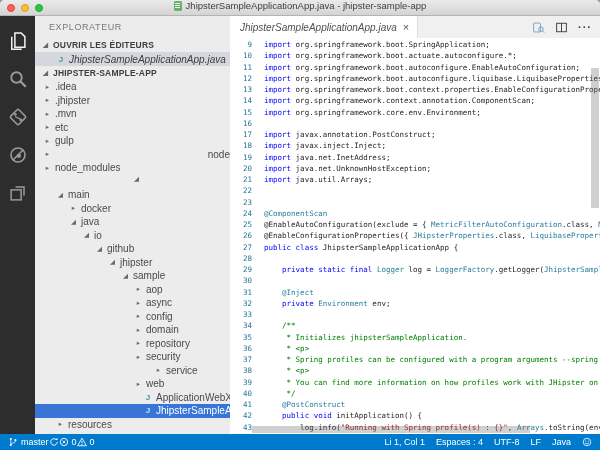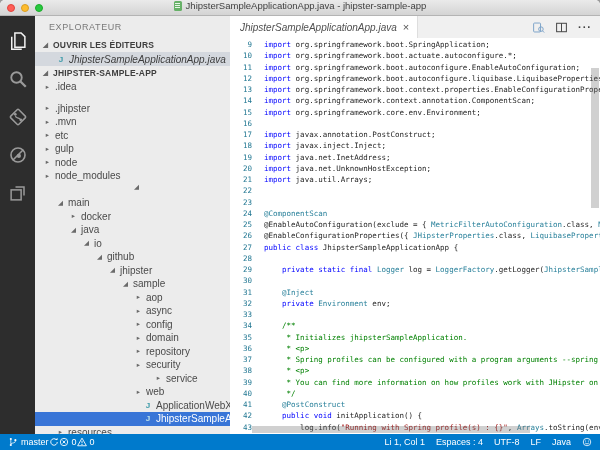--- a/index.html
+++ b/index.html
@@ -142,37 +142,37 @@
         </div>
       <div class="sect-h">
         <span class="twistie">◢</span>
         <span>JHIPSTER-SAMPLE-APP</span>
       </div>
       <div class="tree" id="tree">
           <div class="row" style="padding-left: 8px;">
             <span class="twistie">▸</span>
             <span class="lbl">.idea</span>
           </div>
-          <div class="row" style="padding-left: 8px; margin-top: 8px;">
+          <div class="row" style="padding-left: 8px;">
             <span class="twistie">▸</span>
             <span class="lbl">.jhipster</span>
           </div>
           <div class="row" style="padding-left: 8px;">
             <span class="twistie">▸</span>
             <span class="lbl">.mvn</span>
           </div>
           <div class="row" style="padding-left: 8px;">
             <span class="twistie">▸</span>
             <span class="lbl">etc</span>
           </div>
           <div class="row" style="padding-left: 8px;">
             <span class="twistie">▸</span>
             <span class="lbl">gulp</span>
           </div>
-          <div class="row" style="padding-left: 8px;">
+          <div class="row" style="padding-left: 8px; justify-content: space-between;">
             <span class="twistie">▸</span>
             <span class="lbl">node</span>
           </div>
           <div class="row" style="padding-left: 8px;">
             <span class="twistie">▸</span>
             <span class="lbl">node_modules</span>
           </div>
           <div class="row" style="padding-left: 8px; flex-direction: column;">
             <span class="twistie">◢</span>
             <span class="lbl">src</span>

